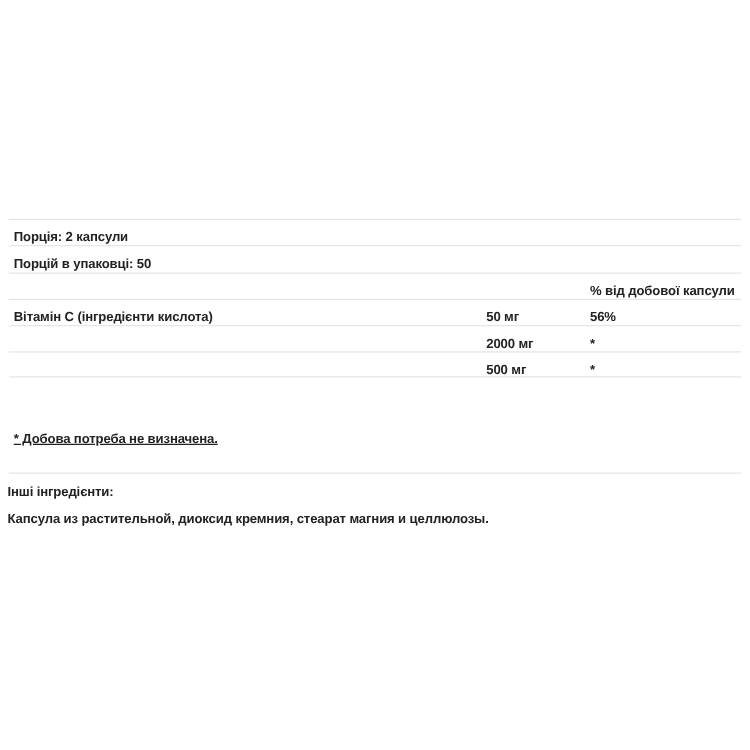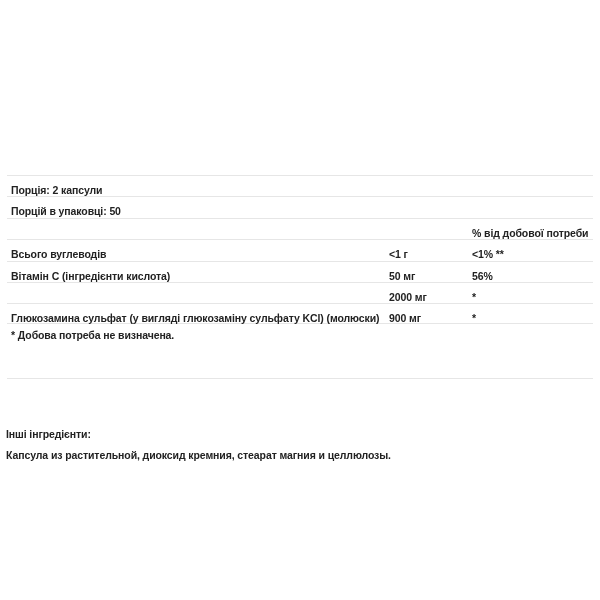--- a/index.html
+++ b/index.html
@@ -51,65 +51,58 @@
       box-sizing: border-box;
     }
     .note {
       position: absolute;
       left: 4px;
       font-size: 10.5px;
       font-weight: bold;
       white-space: nowrap;
       letter-spacing: -0.1px;
     }
-    .note.n1 { top: 4px; }
+    .note.n1 { top: 20px; text-decoration: underline; }
     .note.n2 { top: 25px; }
     .other {
       position: absolute;
       left: 6px;
       font-size: 10.5px;
       font-weight: bold;
       white-space: nowrap;
       letter-spacing: -0.1px;
-      margin-top: 40px;
     }
     .other.title { top: 388px; }
     .other.body { top: 409px; }
   </style>
 </head>
 <body>
 
 <div class="facts">
   <div class="row">
     <span class="cell c1">Порція: 2 капсули</span>
   </div>
   <div class="row tall">
     <span class="cell c1">Порцій в упаковці: 50</span>
   </div>
   <div class="row">
     <span class="cell c1"></span>
-    <span class="cell c3">% від добової потреби</span>
-  </div>
-  <div class="row tall">
-    <span class="cell c1">Всього вуглеводів</span>
-    <span class="cell c2">&lt;1 г</span>
-    <span class="cell c3">&lt;1% **</span>
+    <span class="cell c3">% від добової капсули</span>
   </div>
   <div class="row">
     <span class="cell c1">Вітамін С (інгредієнти кислота)</span>
     <span class="cell c2">50 мг</span>
     <span class="cell c3">56%</span>
   </div>
   <div class="row">
     <span class="cell c2">2000 мг</span>
     <span class="cell c3">*</span>
   </div>
   <div class="row last">
-    <span class="cell c1">Глюкозамина сульфат (у вигляді глюкозаміну сульфату KCl) (молюски)</span>
-    <span class="cell c2">900 мг</span>
+    <span class="cell c2">500 мг</span>
     <span class="cell c3">*</span>
   </div>
 </div>
 
 <div class="notes">
   <div class="note n1">* Добова потреба не визначена.</div>
 </div>
 
 <div class="other title">Інші інгредієнти:</div>
 <div class="other body">Капсула из растительной, диоксид кремния, стеарат магния и целлюлозы.</div>

